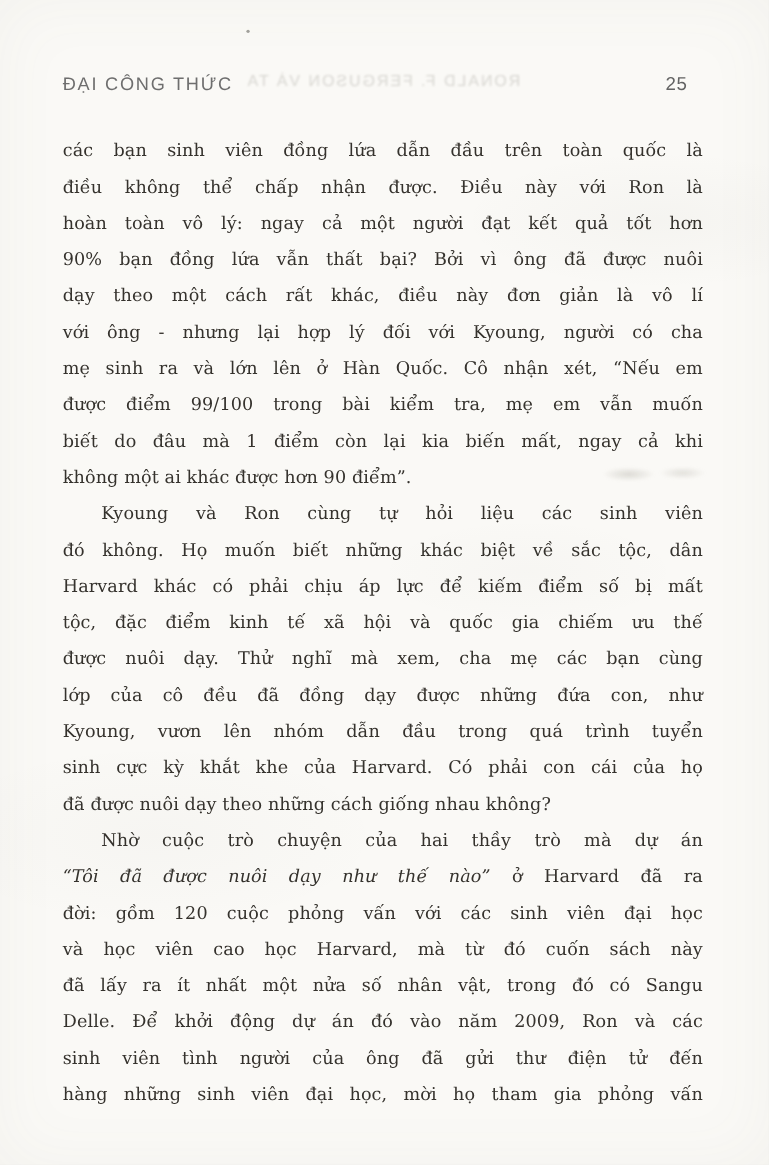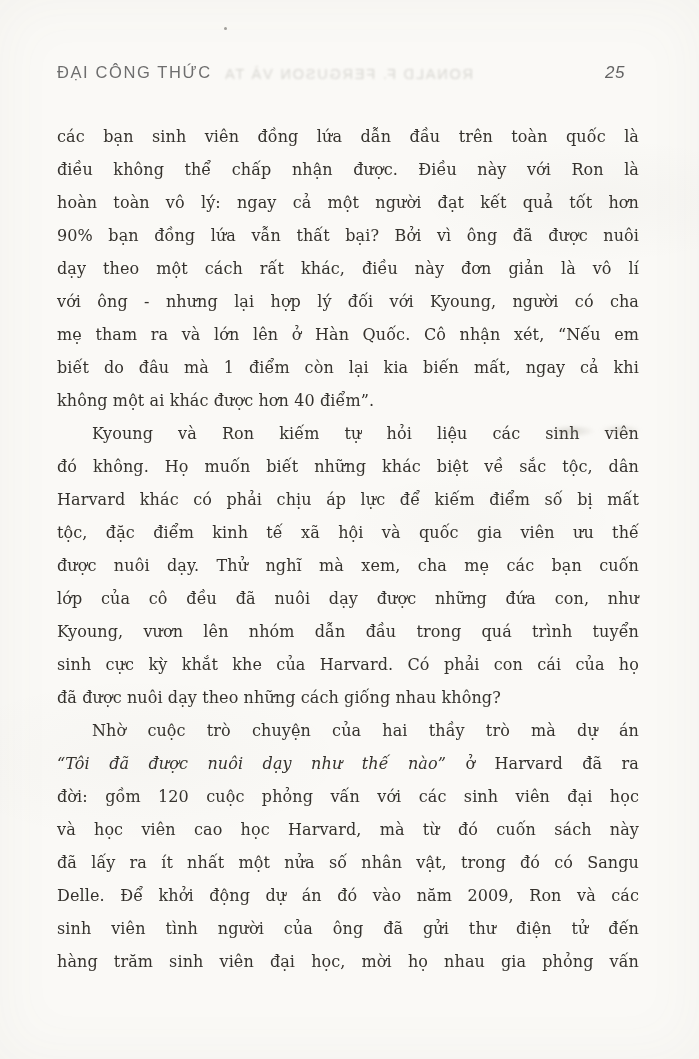--- a/index.html
+++ b/index.html
@@ -25,35 +25,34 @@
 
   
   .page-header {
     position: absolute;
     left: 57px;
     right: 60px;
     top: 63px;
     height: 24px;
     display: flex;
     justify-content: space-between;
-    align-items: flex-start;
+    align-items: flex-end;
     font-family: "Liberation Sans", sans-serif;
     color: var(--header-ink, #6e6e6e);
   }
   .running-title {
     font-size: 16.5px;
     letter-spacing: 1.6px;
     font-weight: 400;
   }
   .page-number {
     font-size: 17px;
     letter-spacing: 0.5px;
     margin-right: 14px;
     color: #636363;
-    font-style: italic;
   }
   
   .ghost-title {
     position: absolute;
     left: 205px;
     top: 66px;
     width: 268px;
     font-family: "Liberation Sans", sans-serif;
     font-size: 14.5px;
     letter-spacing: 1.8px;
@@ -124,41 +123,42 @@
   </header>
 
   <main class="page-body">
       <div class="paragraph">
         <div class="line"><span>các bạn sinh viên đồng lứa dẫn đầu trên toàn quốc là</span></div>
         <div class="line"><span>điều không thể chấp nhận được. Điều này với Ron là</span></div>
         <div class="line"><span>hoàn toàn vô lý: ngay cả một người đạt kết quả tốt hơn</span></div>
         <div class="line"><span>90% bạn đồng lứa vẫn thất bại? Bởi vì ông đã được nuôi</span></div>
         <div class="line"><span>dạy theo một cách rất khác, điều này đơn giản là vô lí</span></div>
         <div class="line"><span>với ông - nhưng lại hợp lý đối với Kyoung, người có cha</span></div>
-        <div class="line"><span>mẹ tham ra và lớn lên ở Hàn Quốc. Cô nhận xét, “Nếu em</span></div>
+        <div class="line"><span>mẹ sinh ra và lớn lên ở Hàn Quốc. Cô nhận xét, “Nếu em</span></div>
+        <div class="line"><span>được điểm 99/100 trong bài kiểm tra, mẹ em vẫn muốn</span></div>
         <div class="line"><span>biết do đâu mà 1 điểm còn lại kia biến mất, ngay cả khi</span></div>
-        <div class="line end"><span>không một ai khác được hơn 40 điểm”.</span></div>
+        <div class="line end"><span>không một ai khác được hơn 90 điểm”.</span></div>
       </div>
       <div class="paragraph">
-        <div class="line indent"><span>Kyoung và Ron kiếm tự hỏi liệu các sinh viên</span></div>
+        <div class="line indent"><span>Kyoung và Ron cùng tự hỏi liệu các sinh viên</span></div>
         <div class="line"><span>đó không. Họ muốn biết những khác biệt về sắc tộc, dân</span></div>
         <div class="line"><span>Harvard khác có phải chịu áp lực để kiếm điểm số bị mất</span></div>
-        <div class="line"><span>tộc, đặc điểm kinh tế xã hội và quốc gia viên ưu thế</span></div>
-        <div class="line"><span>được nuôi dạy. Thử nghĩ mà xem, cha mẹ các bạn cuốn</span></div>
-        <div class="line"><span>lớp của cô đều đã nuôi dạy được những đứa con, như</span></div>
+        <div class="line"><span>tộc, đặc điểm kinh tế xã hội và quốc gia chiếm ưu thế</span></div>
+        <div class="line"><span>được nuôi dạy. Thử nghĩ mà xem, cha mẹ các bạn cùng</span></div>
+        <div class="line"><span>lớp của cô đều đã đồng dạy được những đứa con, như</span></div>
         <div class="line"><span>Kyoung, vươn lên nhóm dẫn đầu trong quá trình tuyển</span></div>
         <div class="line"><span>sinh cực kỳ khắt khe của Harvard. Có phải con cái của họ</span></div>
         <div class="line end"><span>đã được nuôi dạy theo những cách giống nhau không?</span></div>
       </div>
       <div class="paragraph">
         <div class="line indent"><span>Nhờ cuộc trò chuyện của hai thầy trò mà dự án</span></div>
         <div class="line"><span class="italic">“Tôi đã được nuôi dạy như thế nào”</span><span> ở Harvard đã ra</span></div>
         <div class="line"><span>đời: gồm 120 cuộc phỏng vấn với các sinh viên đại học</span></div>
         <div class="line"><span>và học viên cao học Harvard, mà từ đó cuốn sách này</span></div>
         <div class="line"><span>đã lấy ra ít nhất một nửa số nhân vật, trong đó có Sangu</span></div>
         <div class="line"><span>Delle. Để khởi động dự án đó vào năm 2009, Ron và các</span></div>
         <div class="line"><span>sinh viên tình người của ông đã gửi thư điện tử đến</span></div>
-        <div class="line"><span>hàng trăm sinh viên đại học, mời họ nhau gia phỏng vấn</span></div>
+        <div class="line"><span>hàng những sinh viên đại học, mời họ tham gia phỏng vấn</span></div>
       </div>
     </main>
 
   <div class="smudge"></div>
 </div>
 
 </body></html>

